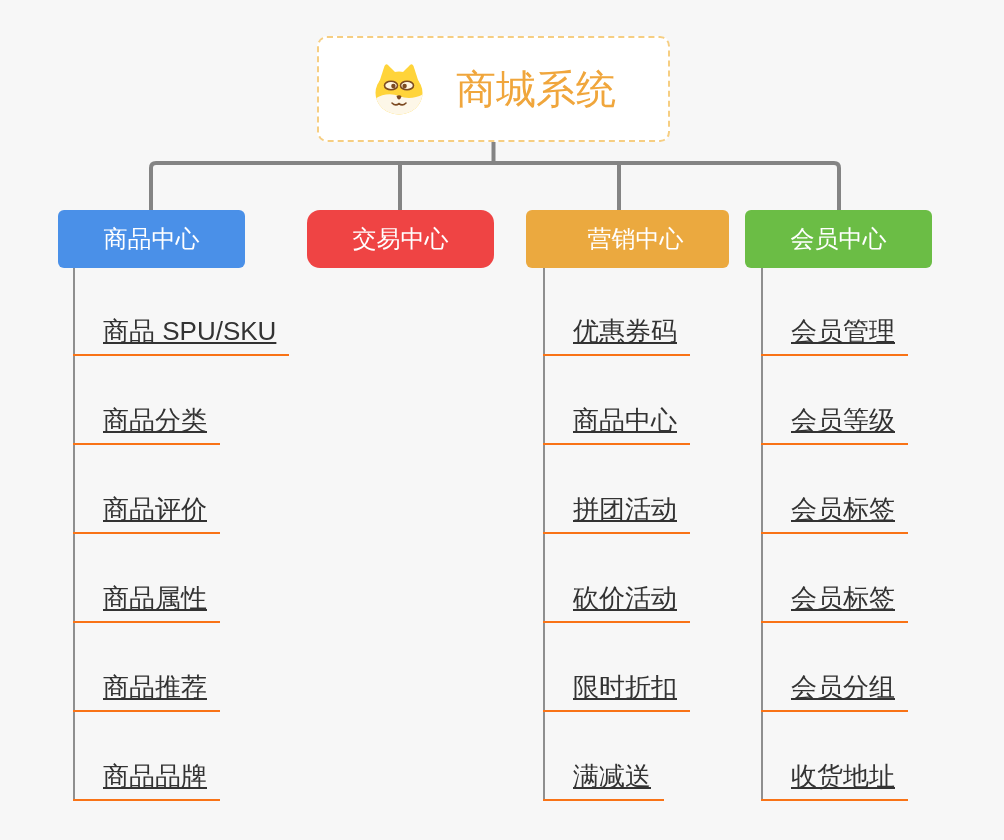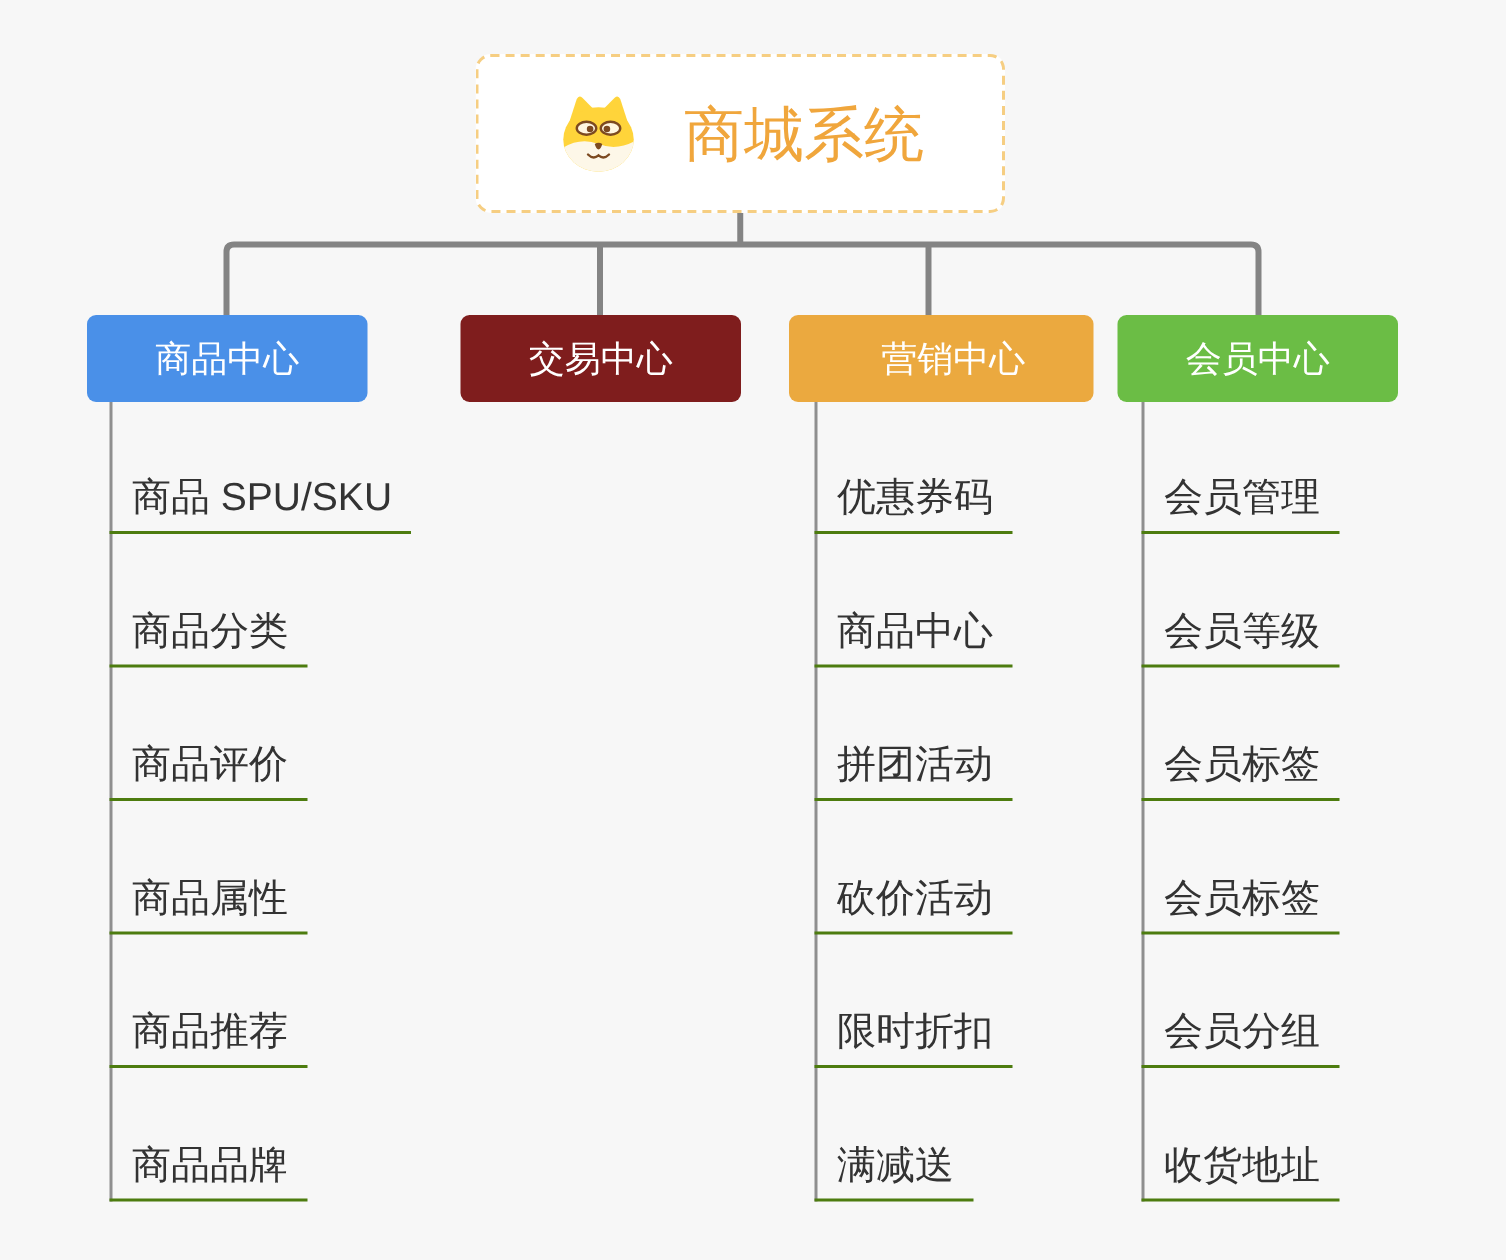--- a/index.html
+++ b/index.html
@@ -72,26 +72,27 @@
   .column.c3{left:761px;}
   .trunk{
     position:absolute;
     left:0;top:0;
     width:2px;height:534px;
     background:#8f8f8f;
   }
   .leaf{
     position:absolute;
     left:0;
-    padding:0 13px 6px 15px;
-    border-bottom:2px solid #4d7c0f;
+    padding:0 13px 6px 30px;
+    border-bottom:2px solid #f97316;
     font-size:26px;
     line-height:34px;
     color:#333333;
     white-space:nowrap;
+    text-decoration:underline;
   }
   .leaf.r1{bottom:445px;}
   .leaf.r2{bottom:356px;}
   .leaf.r3{bottom:267px;}
   .leaf.r4{bottom:178px;}
   .leaf.r5{bottom:89px;}
   .leaf.r6{bottom:0px;}
 </style>
 </head>
 <body>
@@ -120,21 +121,21 @@
       <ellipse cx="36" cy="22.5" rx="6.5" ry="4.3" fill="#fff6e0" stroke="#7c4a21" stroke-width="1.6"></ellipse>
       <circle cx="22.4" cy="23" r="2.2" fill="#7c4a21"></circle>
       <circle cx="33.6" cy="23" r="2.2" fill="#7c4a21"></circle>
       <path d="M25.5,33 Q28,31.4 30.5,33 Q29.6,36.6 28,36.6 Q26.4,36.6 25.5,33 Z" fill="#7c4a21"></path>
       <path d="M21,40 Q24.5,43.6 28,40.6 Q31.5,43.6 35,40" fill="none" stroke="#7c4a21" stroke-width="1.6" stroke-linecap="round"></path>
     </svg>
     <span class="root-title">商城系统</span>
   </div>
 
   <div class="branch b0" style="background-color: rgb(74, 144, 232);">商品中心</div>
-  <div class="branch b1" style="background-color: #7f1d1d;">交易中心</div>
+  <div class="branch b1" style="background-color: #ef4444; border-radius: 13px;">交易中心</div>
   <div class="branch b2" style="background-color: rgb(235, 169, 63); padding-left: 16px;">营销中心</div>
   <div class="branch b3" style="background-color: rgb(107, 189, 69);">会员中心</div>
 
   <div class="column c0">
     <div class="trunk"></div>
     <div class="leaf r1">商品 SPU/SKU</div>
     <div class="leaf r2">商品分类</div>
     <div class="leaf r3">商品评价</div>
     <div class="leaf r4">商品属性</div>
     <div class="leaf r5">商品推荐</div>

